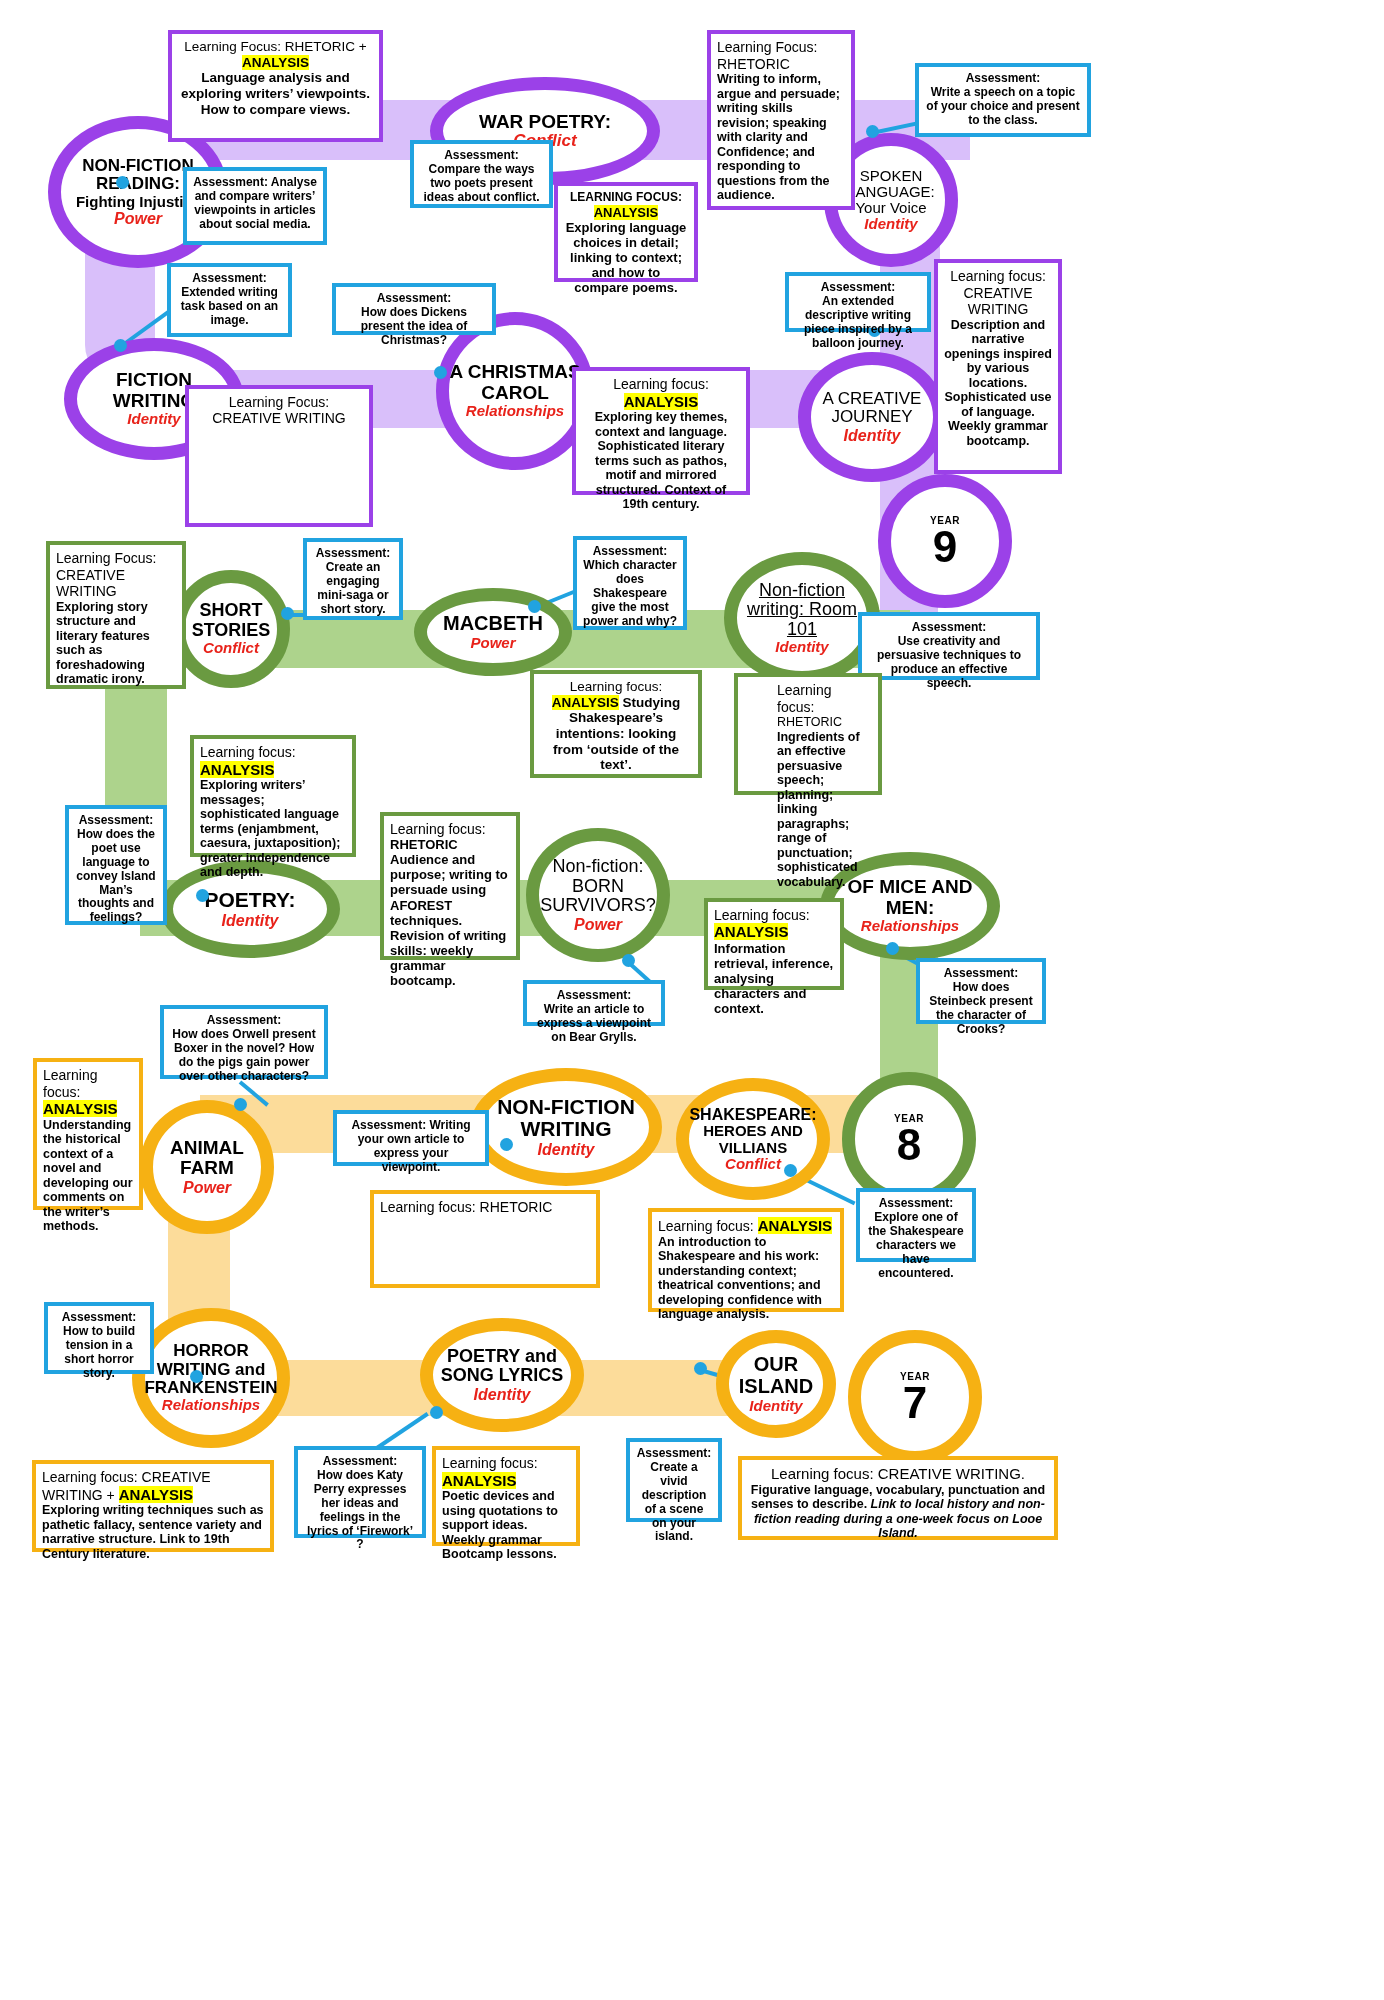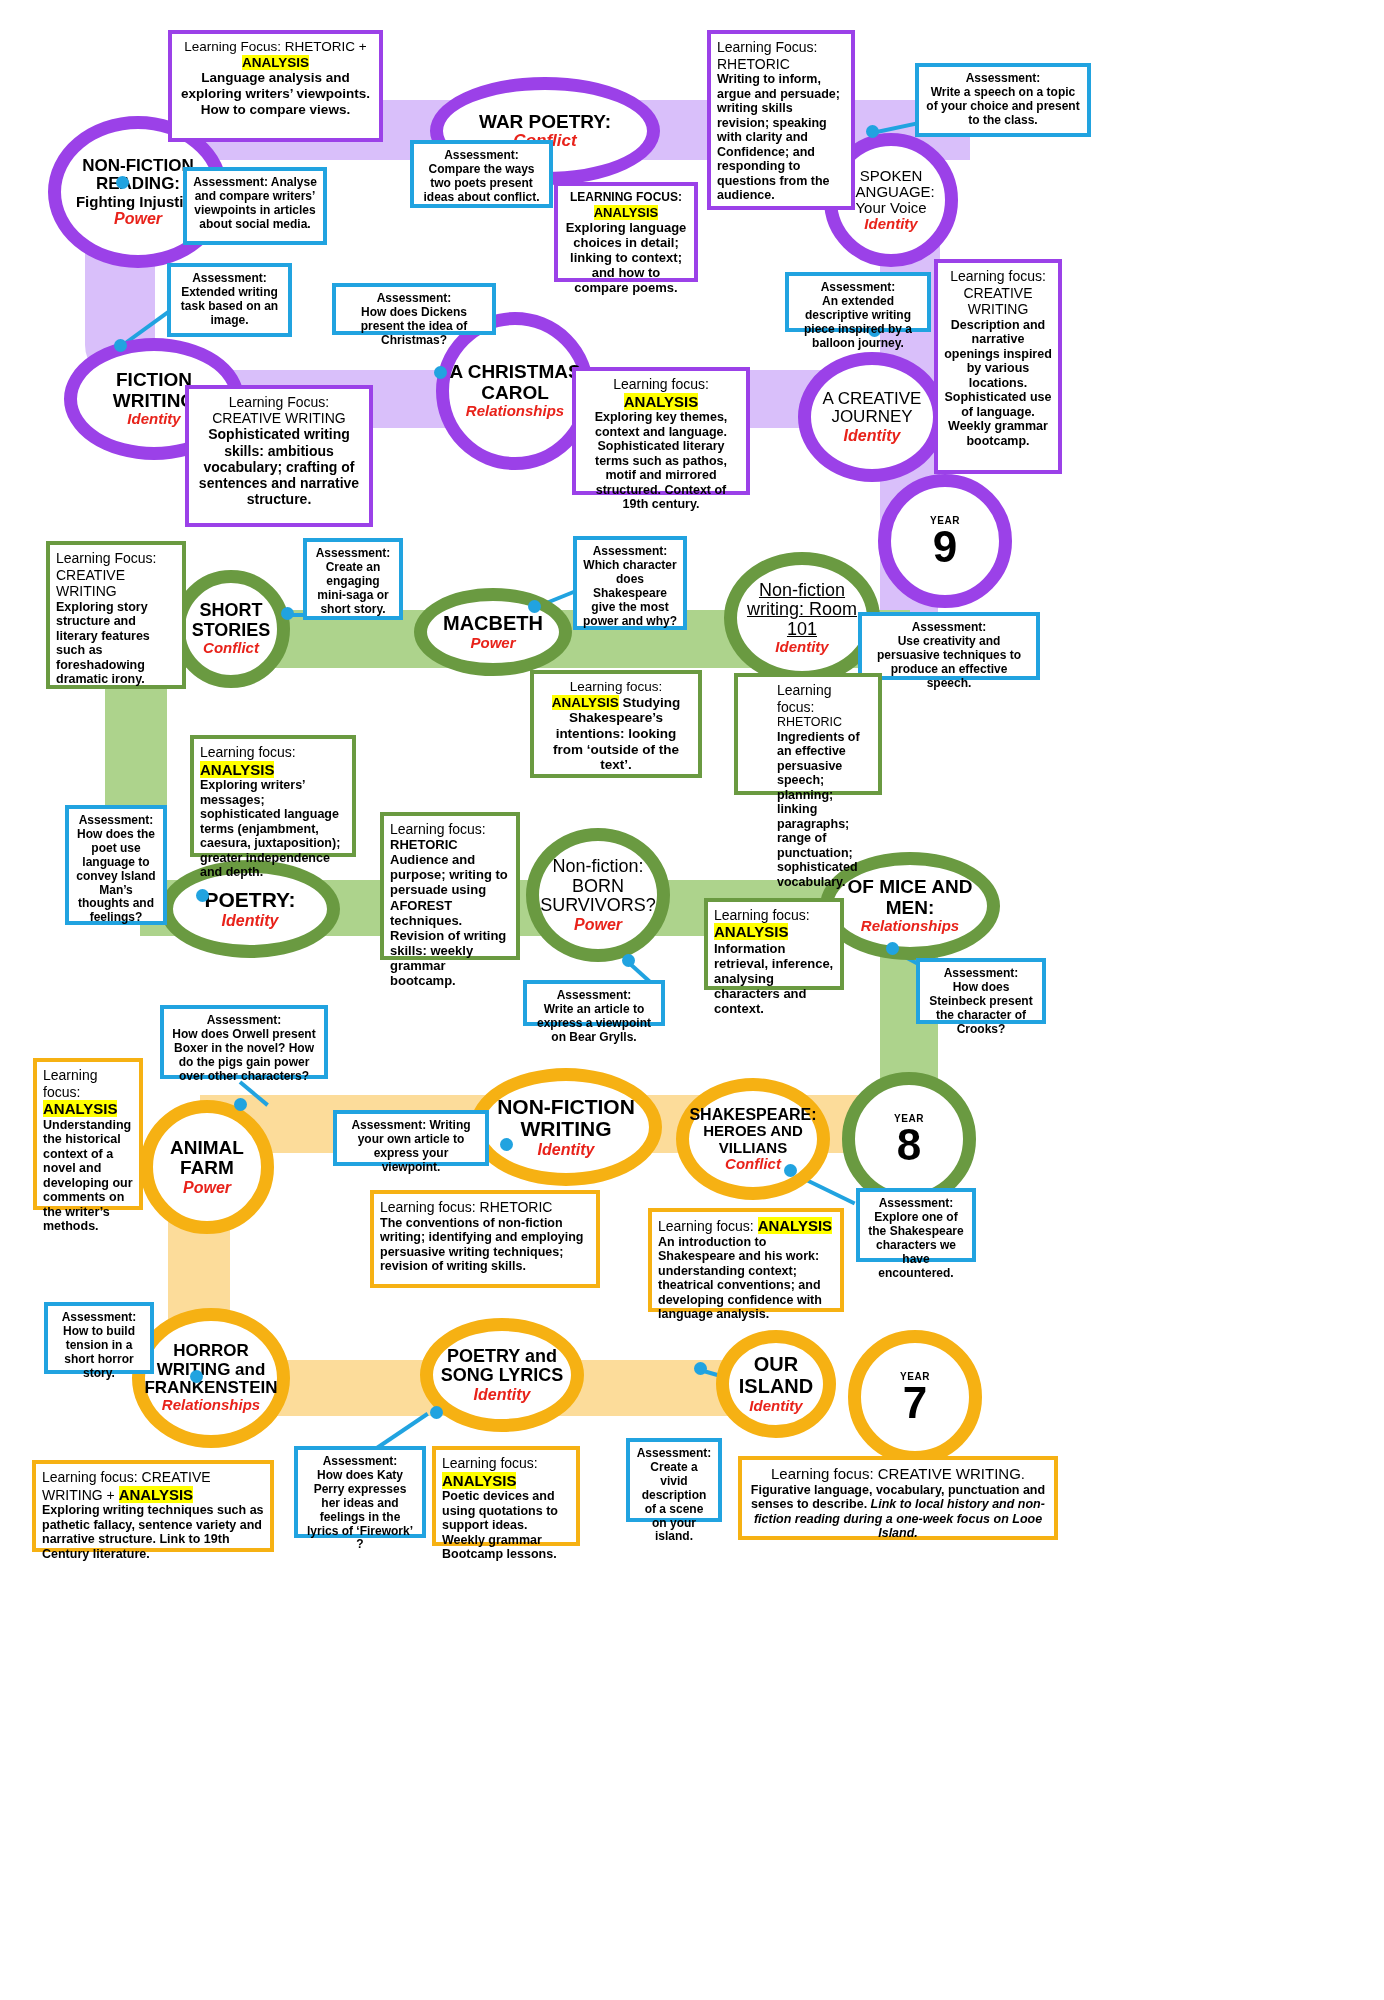--- a/index.html
+++ b/index.html
@@ -257,21 +257,20 @@
     <span class="bd">Write a speech on a topic of  your choice and present to the class.</span>
   </div>
 
   <div class="box b-blue" style="left:167px;top:263px;width:125px;height:74px;font-size:12px;">
     <span class="hd">Assessment:</span>
     <span class="bd">Extended writing task based on an image.</span>
   </div>
 
   <div class="box b-purple" style="left:185px;top:385px;width:188px;height:142px;font-size:14px;">
     <span class="lf-title">Learning Focus: CREATIVE WRITING</span>
-    <span class="bd">Sophisticated writing skills:  ambitious vocabulary; crafting of sentences and narrative structure.</span>
   </div>
 
   <div class="box b-blue" style="left:332px;top:283px;width:164px;height:52px;font-size:12px;">
     <span class="hd">Assessment:</span>
     <span class="bd">How does Dickens present the idea of Christmas?</span>
   </div>
 
   <div class="box b-purple" style="left:572px;top:367px;width:178px;height:128px;font-size:12.5px;">
     <span class="lf-title" style="font-size:14px;">Learning focus:</span>
     <span class="hl" style="font-size:15px;">ANALYSIS</span>
@@ -361,21 +360,20 @@
     <span class="bd">How does Orwell present Boxer in the novel?  How do the pigs gain power over other characters?</span>
   </div>
 
   <div class="box b-blue" style="left:333px;top:1110px;width:156px;height:56px;font-size:12px;">
     <span class="hd">Assessment:  Writing</span>
     <span class="bd">your own article to express your viewpoint.</span>
   </div>
 
   <div class="box b-orange lead-left" style="left:370px;top:1190px;width:230px;height:98px;font-size:12.5px;">
     <span class="lf-title" style="font-size:14px;">Learning focus: RHETORIC</span>
-    <span class="bd">The conventions of non-fiction writing; identifying and employing persuasive writing techniques; revision of writing skills.</span>
   </div>
 
   <div class="box b-orange lead-left" style="left:648px;top:1208px;width:196px;height:104px;font-size:12.5px;">
     <span class="lf-title" style="font-size:14px;display:inline;">Learning focus: </span><span class="hl" style="font-size:15px;">ANALYSIS</span>
     <span class="bd">An introduction to Shakespeare and his work: understanding context; theatrical conventions; and developing confidence with language analysis.</span>
   </div>
 
   <div class="box b-blue" style="left:856px;top:1188px;width:120px;height:74px;font-size:12px;">
     <span class="hd">Assessment:</span>
     <span class="bd">Explore one of the Shakespeare characters we have encountered.</span>

